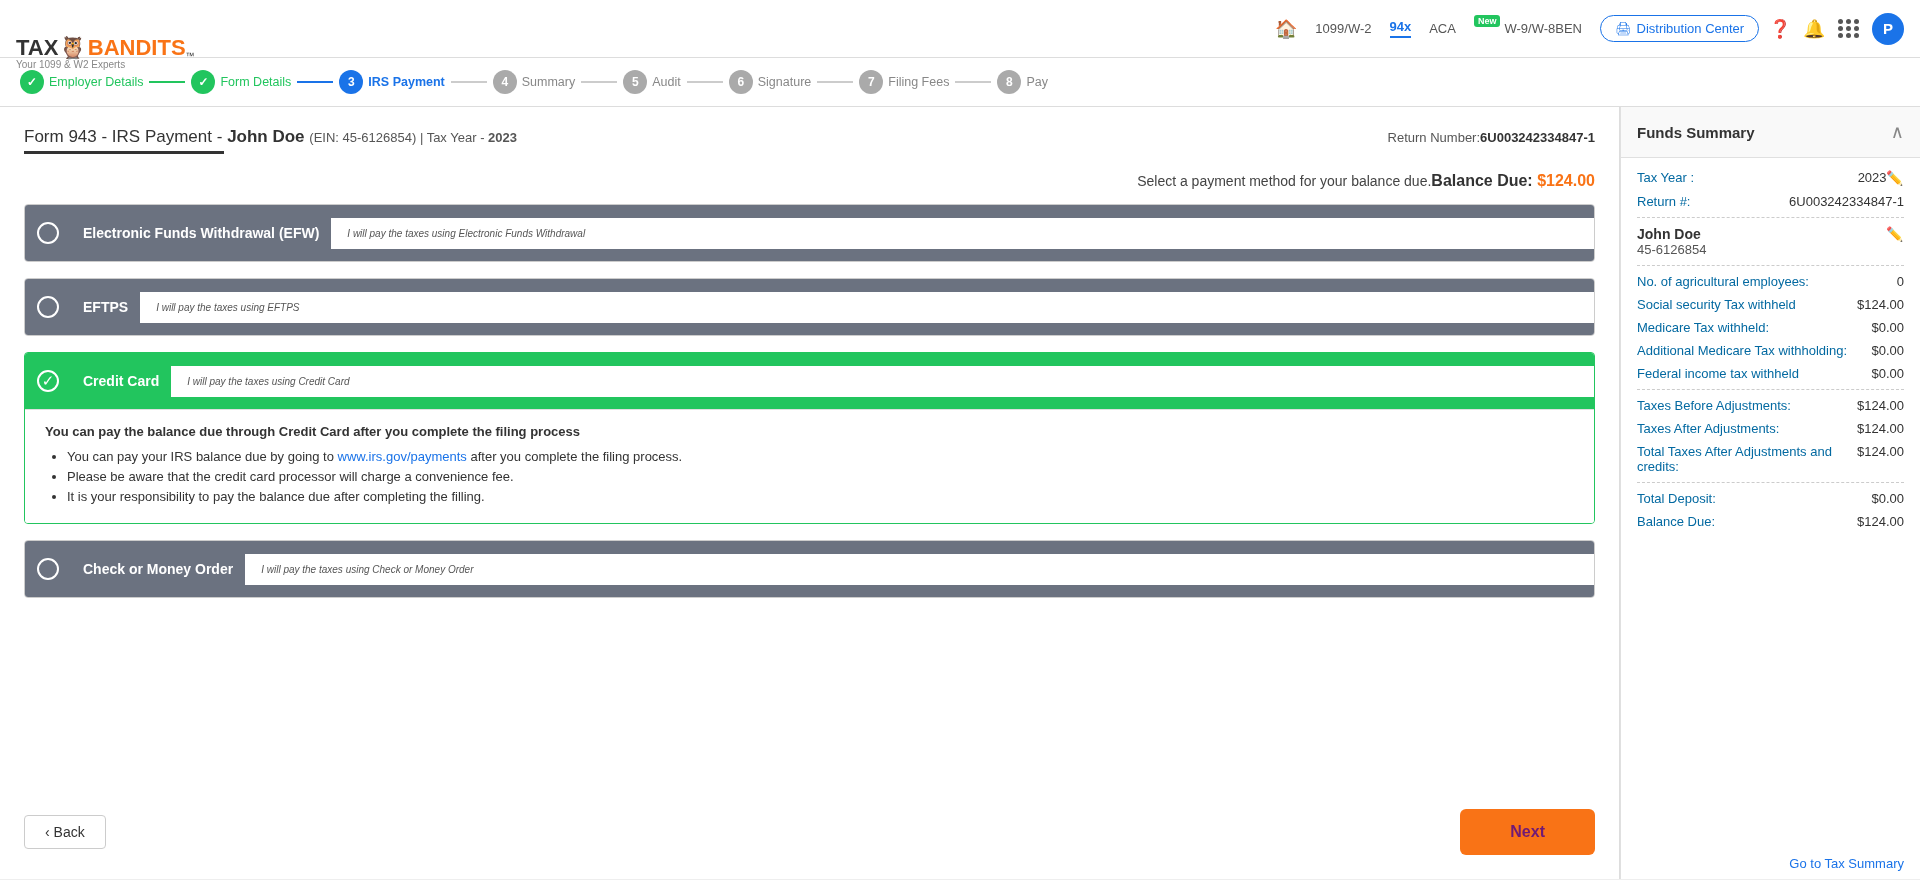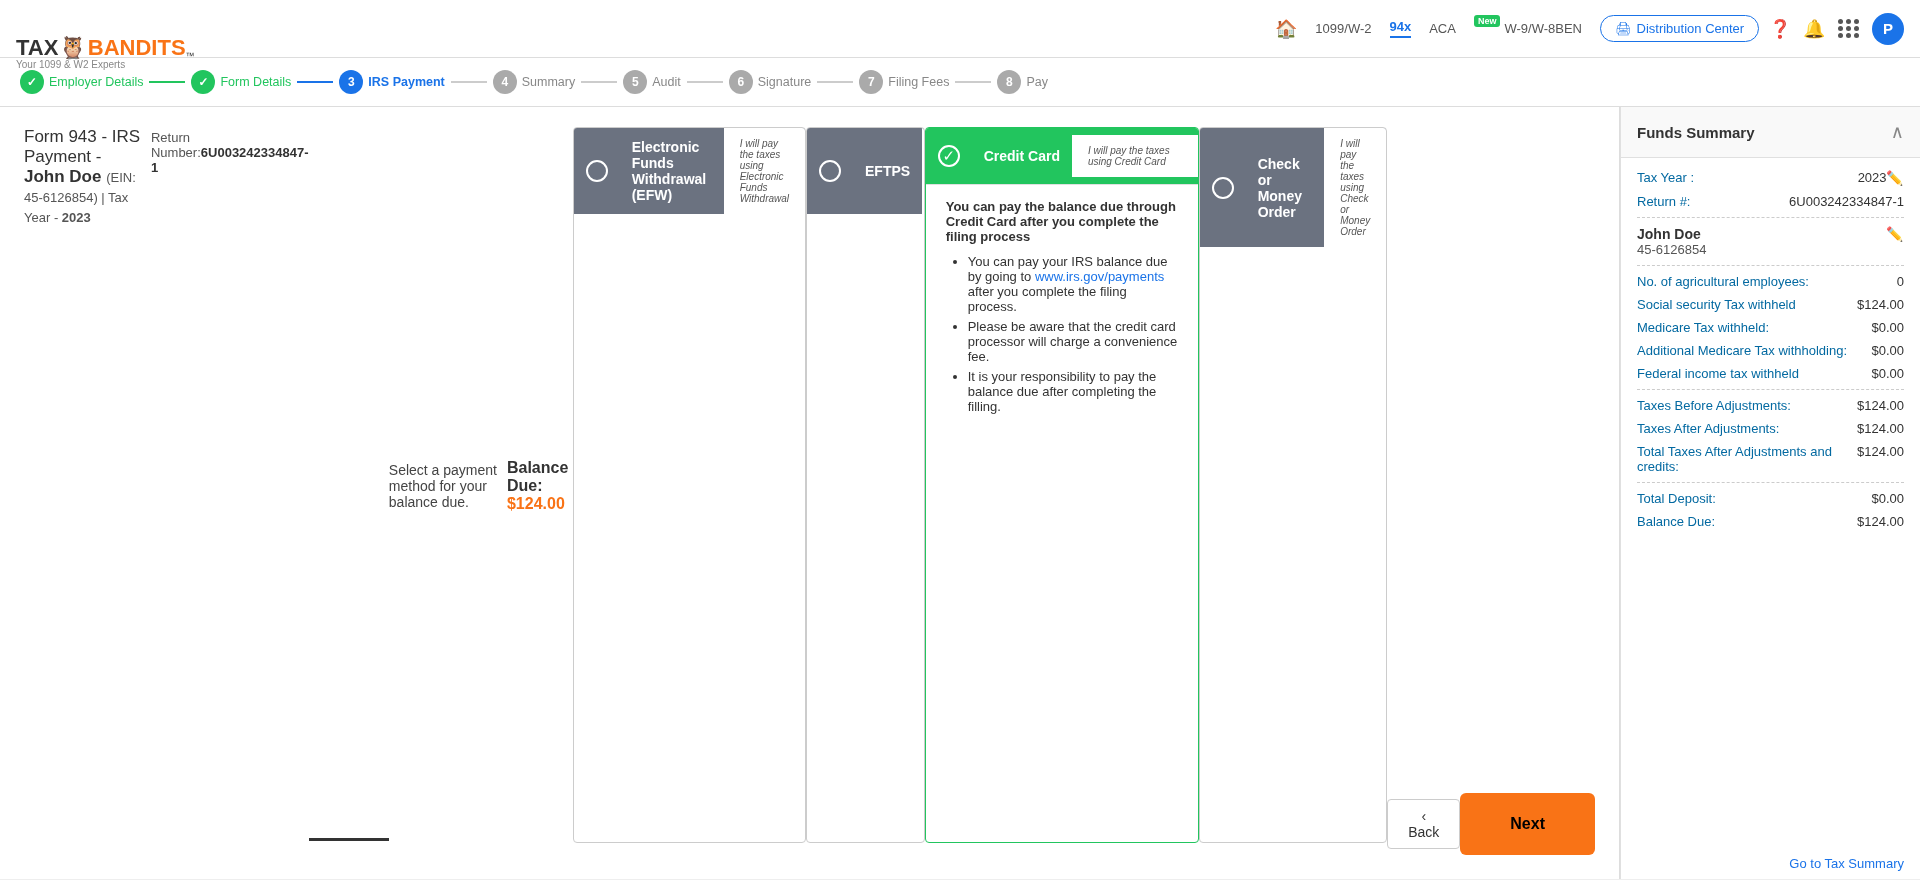--- a/index.html
+++ b/index.html
@@ -52,21 +52,21 @@
     .step-line.done { background: #22c55e; }
     .step-line.active { background: #1a73e8; }
     .step-line.inactive { background: #ccc; }
 
     
     .main-layout { display: flex; min-height: calc(890px - 118px); }
 
     
     .content-area {
       flex: 1; padding: 20px 24px; background: #fff; border-right: 1px solid #ddd;
-      display: flex; flex-direction: row;
+      display: flex; flex-direction: column;
     }
 
     .form-title-row { display: flex; align-items: baseline; gap: 8px; margin-bottom: 4px; }
     .form-title { font-size: 17px; font-weight: normal; }
     .form-title strong { font-weight: bold; }
     .form-title-right { margin-left: auto; font-size: 13px; color: #555; }
     .form-title-right strong { color: #333; }
     .form-underline { border-bottom: 3px solid #333; width: 200px; margin-bottom: 18px; }
 
     .balance-row { display: flex; justify-content: flex-end; align-items: center; margin-bottom: 14px; }
@@ -107,22 +107,22 @@
     .action-row {
       margin-top: auto; padding: 16px 0 4px 0;
       display: flex; justify-content: space-between; align-items: center;
     }
     .back-btn {
       background: #fff; border: 1.5px solid #ccc; border-radius: 4px;
       padding: 8px 20px; font-size: 14px; cursor: pointer; color: #333;
       display: flex; align-items: center; gap: 5px;
     }
     .next-btn {
-      background: #f97316; color: #000000; border: none; border-radius: 6px;
-      padding: 22px 50px; font-size: 16px; font-weight: bold; cursor: pointer;
+      background: #f97316; color: #701a75; border: none; border-radius: 6px;
+      padding: 14px 50px; font-size: 16px; font-weight: bold; cursor: pointer;
     }
 
     
     .sidebar {
       width: 300px; background: #fff; border-left: 1px solid #e0e0e0;
       flex-shrink: 0; display: flex; flex-direction: column;
     }
     .sidebar-header {
       display: flex; justify-content: space-between; align-items: center;
       padding: 14px 16px; border-bottom: 1px solid #e0e0e0; background: #f9f9f9;

